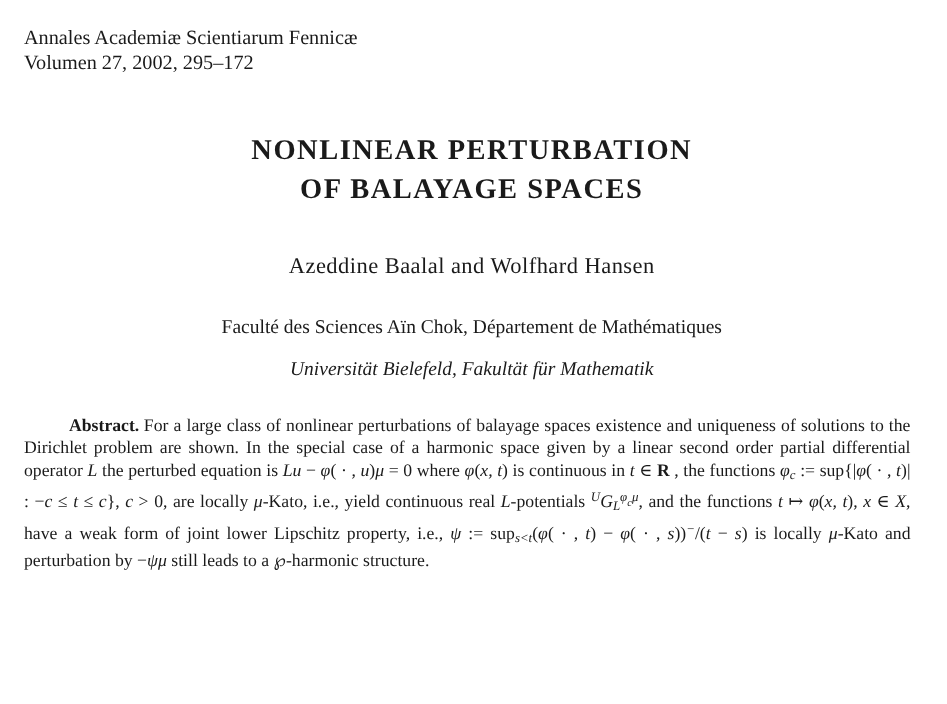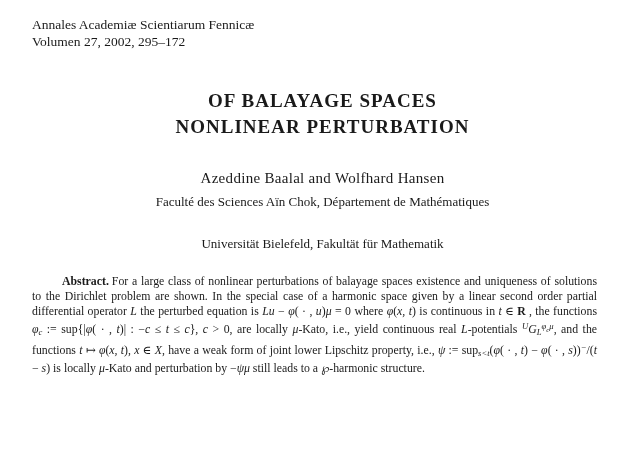--- a/index.html
+++ b/index.html
@@ -9,21 +9,21 @@
   html,body{margin:0;padding:0;background:var(--bg-color);}
   .page{
     position:relative;
     width:631px;height:439px;
     margin:0 auto;
     background:var(--bg-color);
     color:var(--text-color);
     font-family:"Liberation Serif","DejaVu Serif",serif;
     overflow:hidden;
     box-sizing:border-box;
-    padding:16px 18px 0 32px;
+    padding:16px 18px 0 16px;
   }
   .journal-header{
     font-size:13.5px;
     line-height:17px;
     text-align:left;
   }
   .paper-title{
     margin:38px 0 0 0;
     text-align:center;
     font-size:19px;
@@ -37,24 +37,24 @@
     font-size:15px;
     font-weight:400;
     letter-spacing:0.3px;
     line-height:20px;
   }
   .affil-group{
     text-align:center;
     font-size:13px;
     line-height:20px;
   }
-  .affil-group-1{margin-top:4px;}
-  .affil-group-2{margin-top:22px;}
+  .affil-group-1{margin-top:20px;}
+  .affil-group-2{margin-top:8px;font-style:italic;}
   .abstract-paragraph{
-    margin:20px 16px 0 0;
+    margin:20px 6px 0 0;
     font-size:11.8px;
     line-height:14.9px;
     text-align:justify;
     text-indent:30px;
   }
   .seg-b{font-weight:700;padding-right:3px;}
   .seg-n{}
   .seg-i{font-style:italic;}
   .seg-sub{font-style:italic;font-size:8.6px;vertical-align:-2px;}
   .seg-sup{font-style:italic;font-size:8.6px;vertical-align:4px;}
@@ -66,22 +66,22 @@
 <body>
 
 <div class="page">
 
   <header class="journal-header">
     <div>Annales Academiæ Scientiarum Fennicæ</div>
     <div>Volumen 27, 2002, 295–172</div>
   </header>
 
   <h1 class="paper-title">
+    <div>NONLINEAR PERTURBATION</div>
     <div>OF BALAYAGE SPACES</div>
-    <div>NONLINEAR PERTURBATION</div>
   </h1>
 
   <div class="authors-line">Azeddine Baalal and Wolfhard Hansen</div>
 
   <div class="affil-group affil-group-1">
     <div>Faculté des Sciences Aïn Chok, Département de Mathématiques</div>
   </div>
 
   <div class="affil-group affil-group-2">
     <div>Universität Bielefeld, Fakultät für Mathematik</div>

